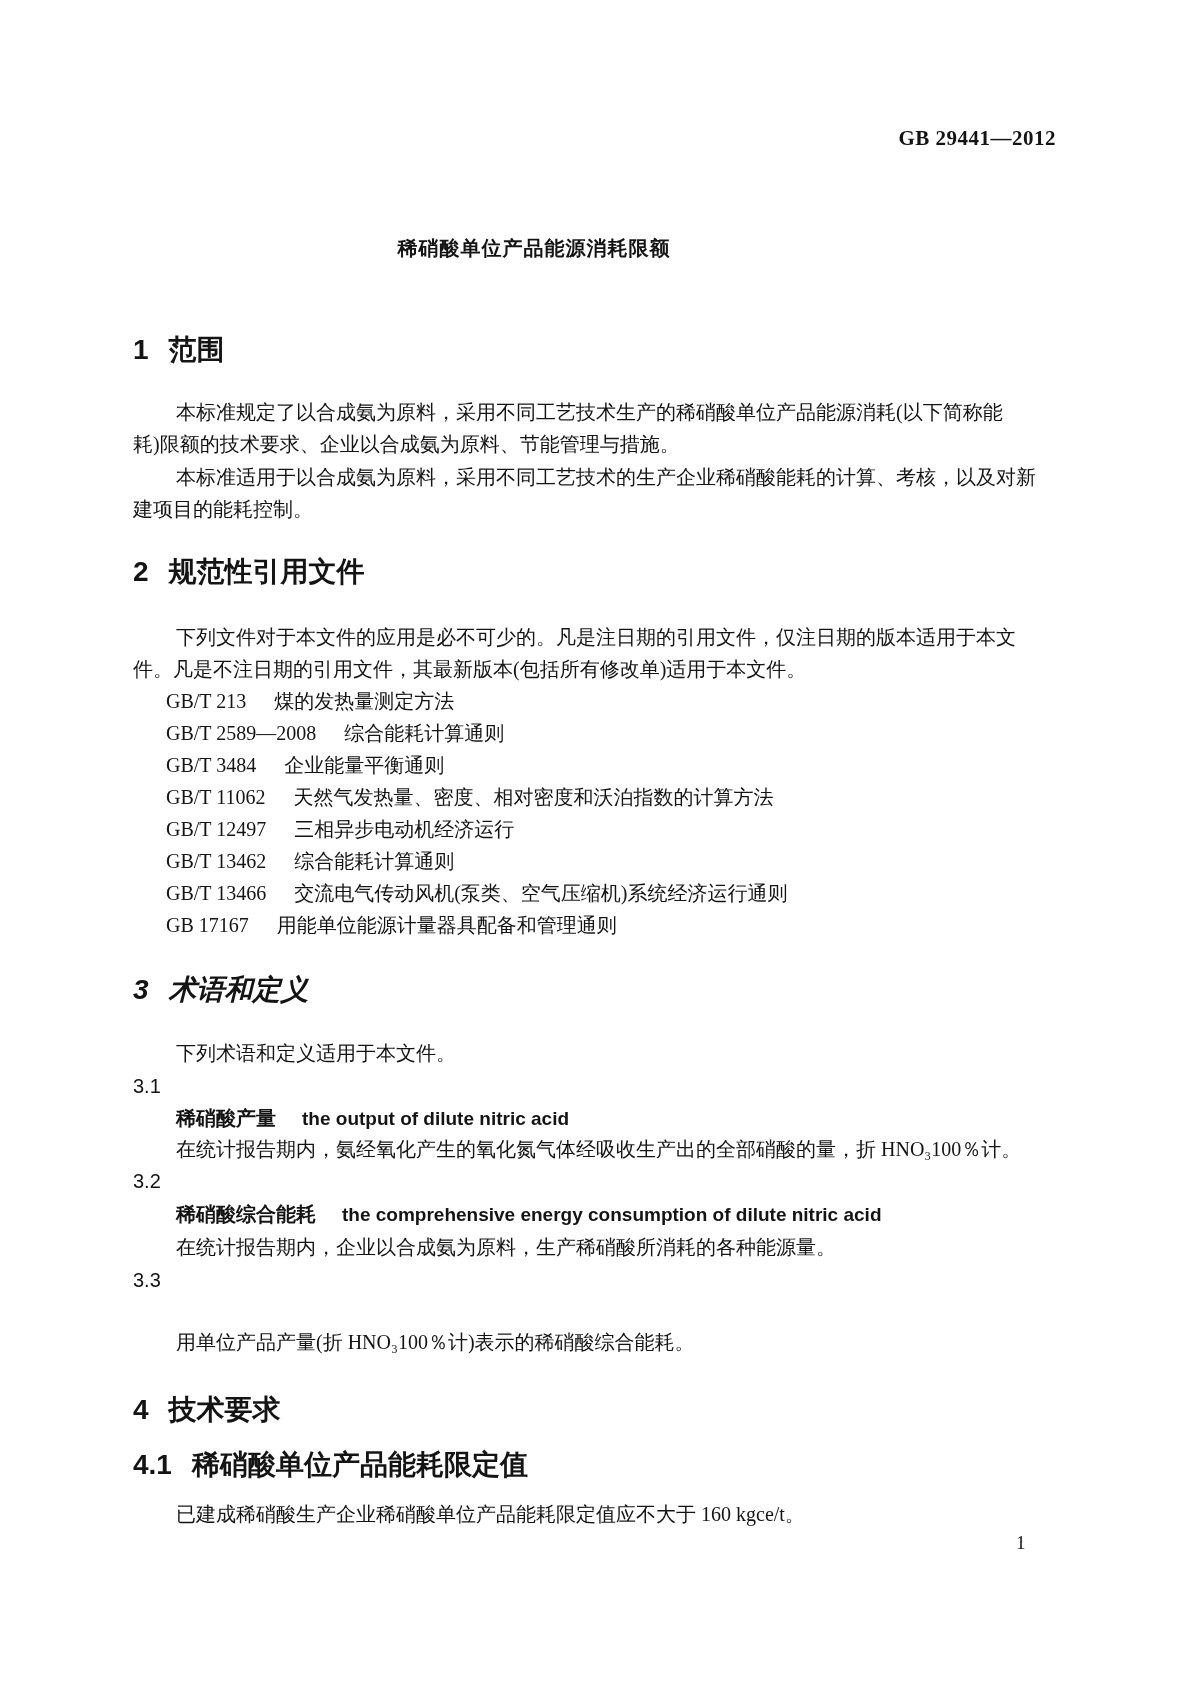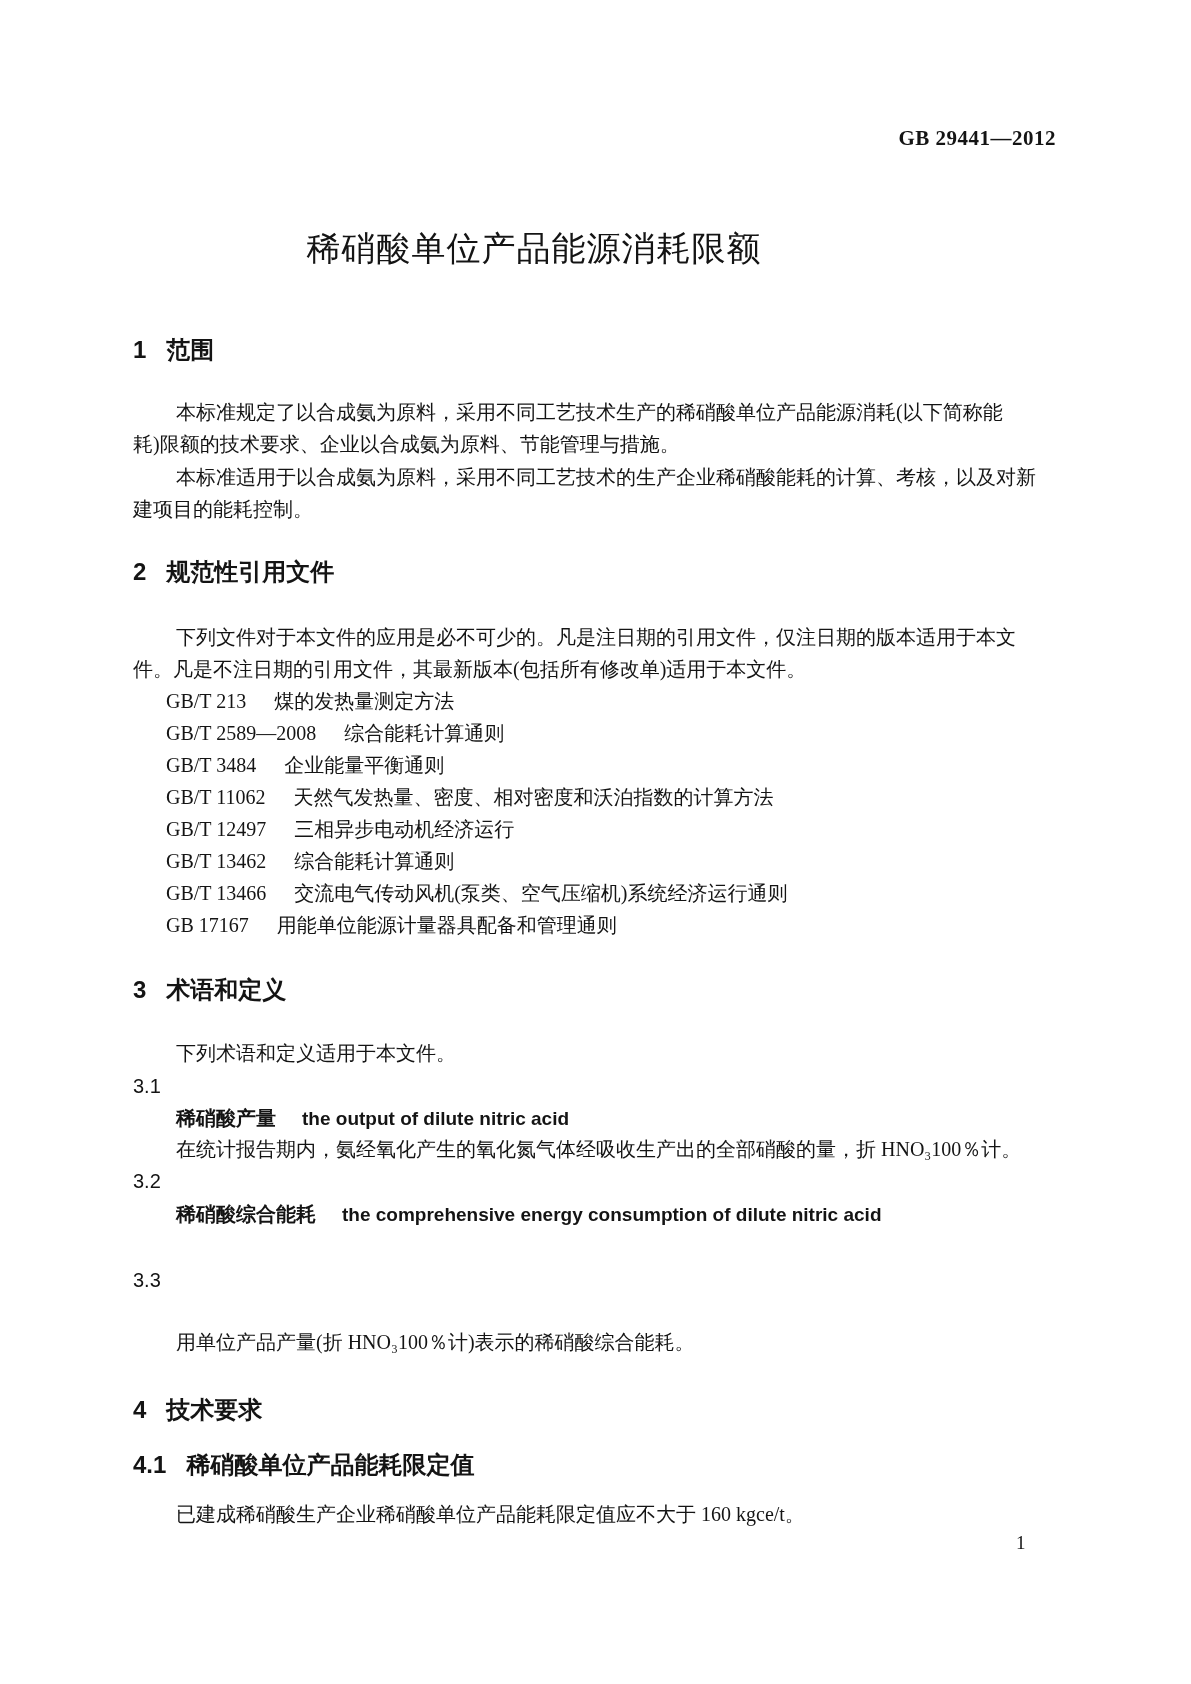--- a/index.html
+++ b/index.html
@@ -16,30 +16,30 @@
   }
   .abs { position: absolute; white-space: nowrap; line-height: 32px; font-size: 20px; }
   .doc-code {
     font-family: "Liberation Serif", "DejaVu Serif", serif;
     font-weight: bold;
     font-size: 21px;
     letter-spacing: 0.5px;
   }
   .doc-title {
     font-family: "Liberation Sans", "DejaVu Sans", sans-serif;
-    font-weight: normal;
-    font-size: 34px;
+    font-weight: bold;
+    font-size: 20px;
     line-height: 34px;
     letter-spacing: 1px;
     transform: translateX(-50%);
   }
   .sec-heading {
     font-family: "Liberation Sans", "DejaVu Sans", sans-serif;
     font-weight: bold;
-    font-size: 24px;
+    font-size: 28px;
   }
   .sec-heading .sec-num { display: inline-block; margin-right: 20px; font-weight: bold; }
   .body-line { font-size: 20px; }
   .ref-line .ref-code {
     display: inline-block;
     margin-right: 28px;
     font-family: "Liberation Serif", "DejaVu Serif", serif;
   }
   .def-num {
     font-family: "Liberation Sans", "DejaVu Sans", sans-serif;
@@ -99,35 +99,36 @@
   <div class="abs body-line ref-line" style="top:845px; left:166px;">
     <span class="ref-code">GB/T 13462</span><span>综合能耗计算通则</span>
   </div>
   <div class="abs body-line ref-line" style="top:877px; left:166px;">
     <span class="ref-code">GB/T 13466</span><span>交流电气传动风机(泵类、空气压缩机)系统经济运行通则</span>
   </div>
   <div class="abs body-line ref-line" style="top:909px; left:166px;">
     <span class="ref-code">GB 17167</span><span>用能单位能源计量器具配备和管理通则</span>
   </div>
 
-  <div class="abs sec-heading" style="top:974px; left:133px;">
+  <div class="abs sec-heading" style="top:974px; left:133px;font-style:italic;">
     <span class="sec-num">3</span><span>术语和定义</span>
   </div>
   <div class="abs body-line" style="top:1037px; left:176px;">下列术语和定义适用于本文件。</div>
 
   <div class="abs def-num" style="top:1070px; left:133px;">3.1</div>
   <div class="abs body-line term-line" style="top:1102px; left:176px;">
     <span class="term-zh">稀硝酸产量</span><span class="term-en">the output of dilute nitric acid</span>
   </div>
   <div class="abs body-line" style="top:1133px; left:176px;">在统计报告期内，氨经氧化产生的氧化氮气体经吸收生产出的全部硝酸的量，折 HNO₃100％计。</div>
 
   <div class="abs def-num" style="top:1165px; left:133px;">3.2</div>
   <div class="abs body-line term-line" style="top:1198px; left:176px;">
     <span class="term-zh">稀硝酸综合能耗</span><span class="term-en">the comprehensive energy consumption of dilute nitric acid</span>
   </div>
+  <div class="abs body-line" style="top:1231px; left:176px;">在统计报告期内，企业以合成氨为原料，生产稀硝酸所消耗的各种能源量。</div>
 
   <div class="abs def-num" style="top:1264px; left:133px;">3.3</div>
   <div class="abs body-line" style="top:1326px; left:176px;">用单位产品产量(折 HNO₃100％计)表示的稀硝酸综合能耗。</div>
 
   <div class="abs sec-heading" style="top:1394px; left:133px;">
     <span class="sec-num">4</span><span>技术要求</span>
   </div>
   <div class="abs sec-heading" style="top:1449px; left:133px;">
     <span class="sec-num">4.1</span><span>稀硝酸单位产品能耗限定值</span>
   </div>

